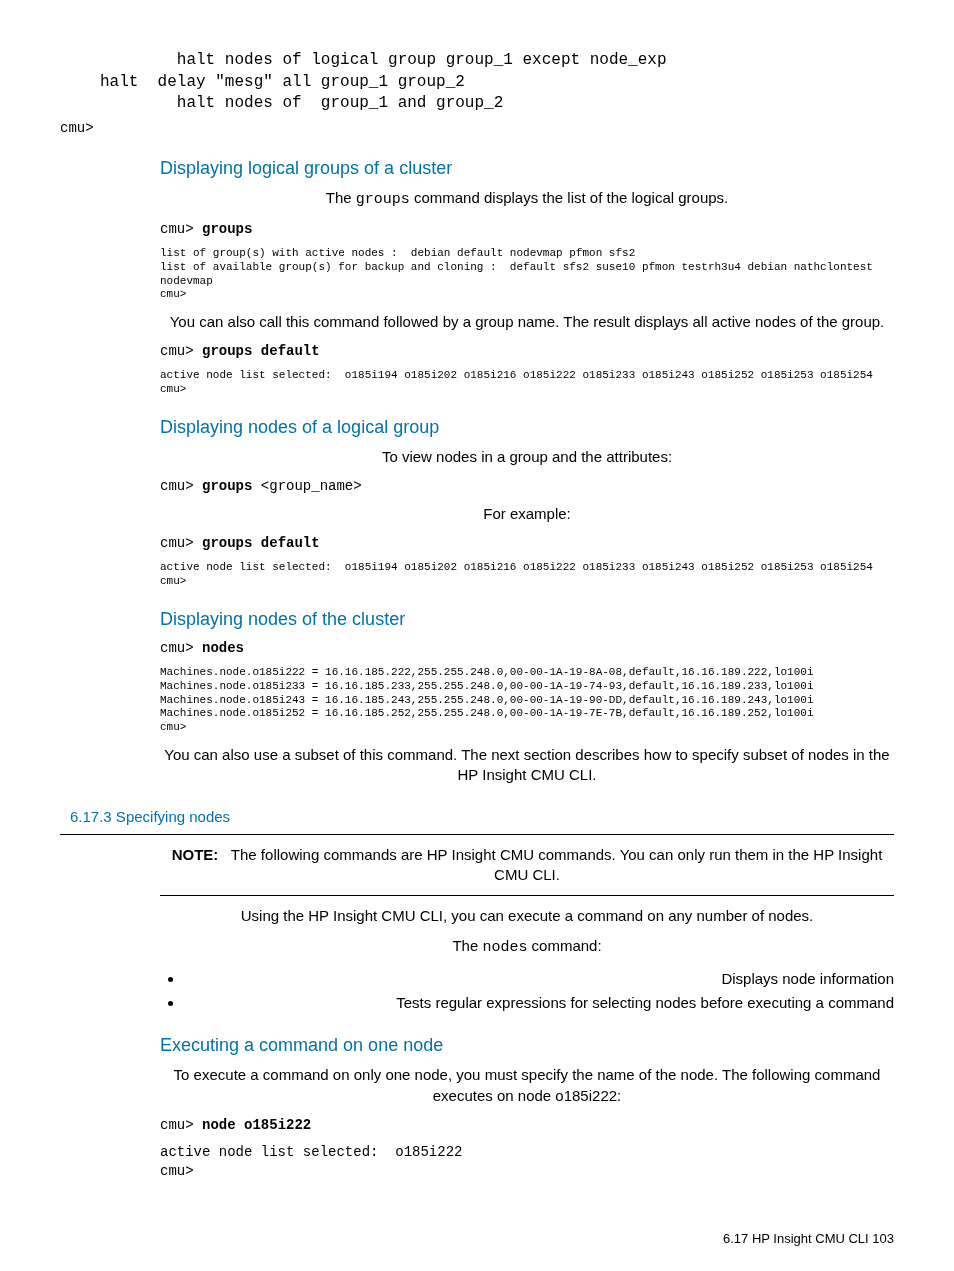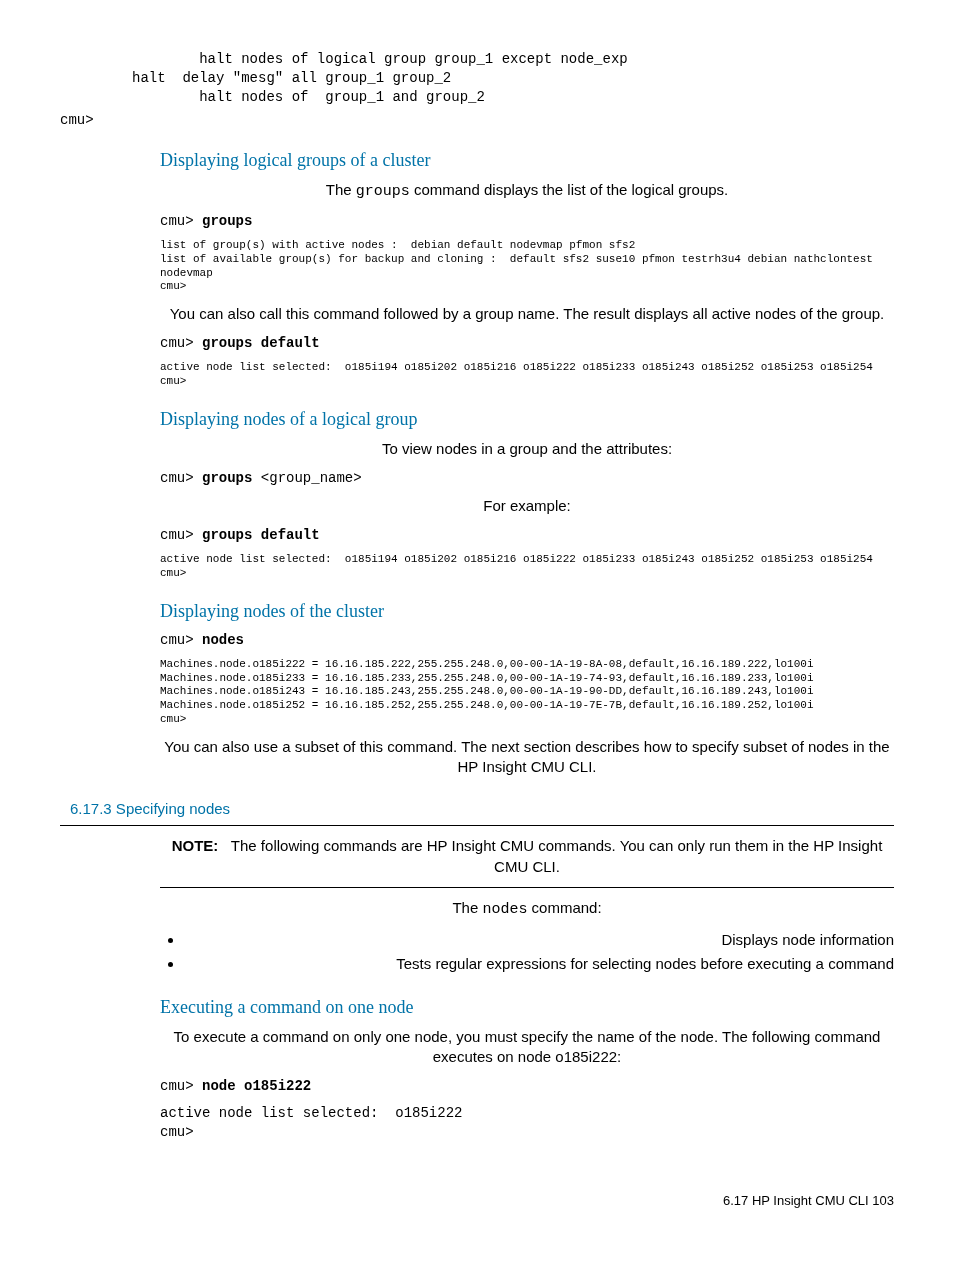--- a/index.html
+++ b/index.html
@@ -24,30 +24,30 @@
   .code-block-small {
     font-family: "Courier New", Courier, monospace;
     white-space: pre-wrap;
     font-size: 11px;
     line-height: 1.25;
     margin: 2px 0 10px 0;
   }
   .indent-block {
     font-family: "Courier New", Courier, monospace;
     white-space: pre;
-    font-size: 14px;
-    margin-left: 72px;
+    font-size: 16px;
+    margin-left: 40px;
     margin-bottom: 2px;
   }
   h3.blue-heading {
     color: #0073a8;
     font-weight: normal;
     font-size: 18px;
     margin: 18px 0 8px 0;
-    font-family: Liberation Serif, serif;
+    font-family: Liberation Sans, sans-serif;
   }
   h2.section-heading {
     color: #0073a8;
     font-weight: normal;
     font-size: 15px;
     margin: 22px 0 6px 0;
     font-family: Arial, sans-serif;
   }
   hr.section-rule {
     border: none;
@@ -126,20 +126,21 @@
 <div class="h2-wrap">
   <h2 class="section-heading">6.17.3 Specifying nodes</h2>
 </div>
 <hr class="section-rule">
 
 <div class="content-indent">
   <p>
     <span class="bold">NOTE:</span>&nbsp;&nbsp;&nbsp;<span>The following commands are HP Insight CMU commands. You can only run them in the HP Insight CMU CLI.</span>
   </p>
   <hr class="section-rule">
+  <p>Using the HP Insight CMU CLI, you can execute a command on any number of nodes.</p>
   <p>
     <span>The </span><span class="mono">nodes</span><span> command:</span>
   </p>
   <ul>
     <li>Displays node information</li>
     <li>Tests regular expressions for selecting nodes before executing a command</li>
   </ul>
 
   <h3 class="blue-heading">Executing a command on one node</h3>
   <p>To execute a command on only one node, you must specify the name of the node. The following command executes on node o185i222:</p>

